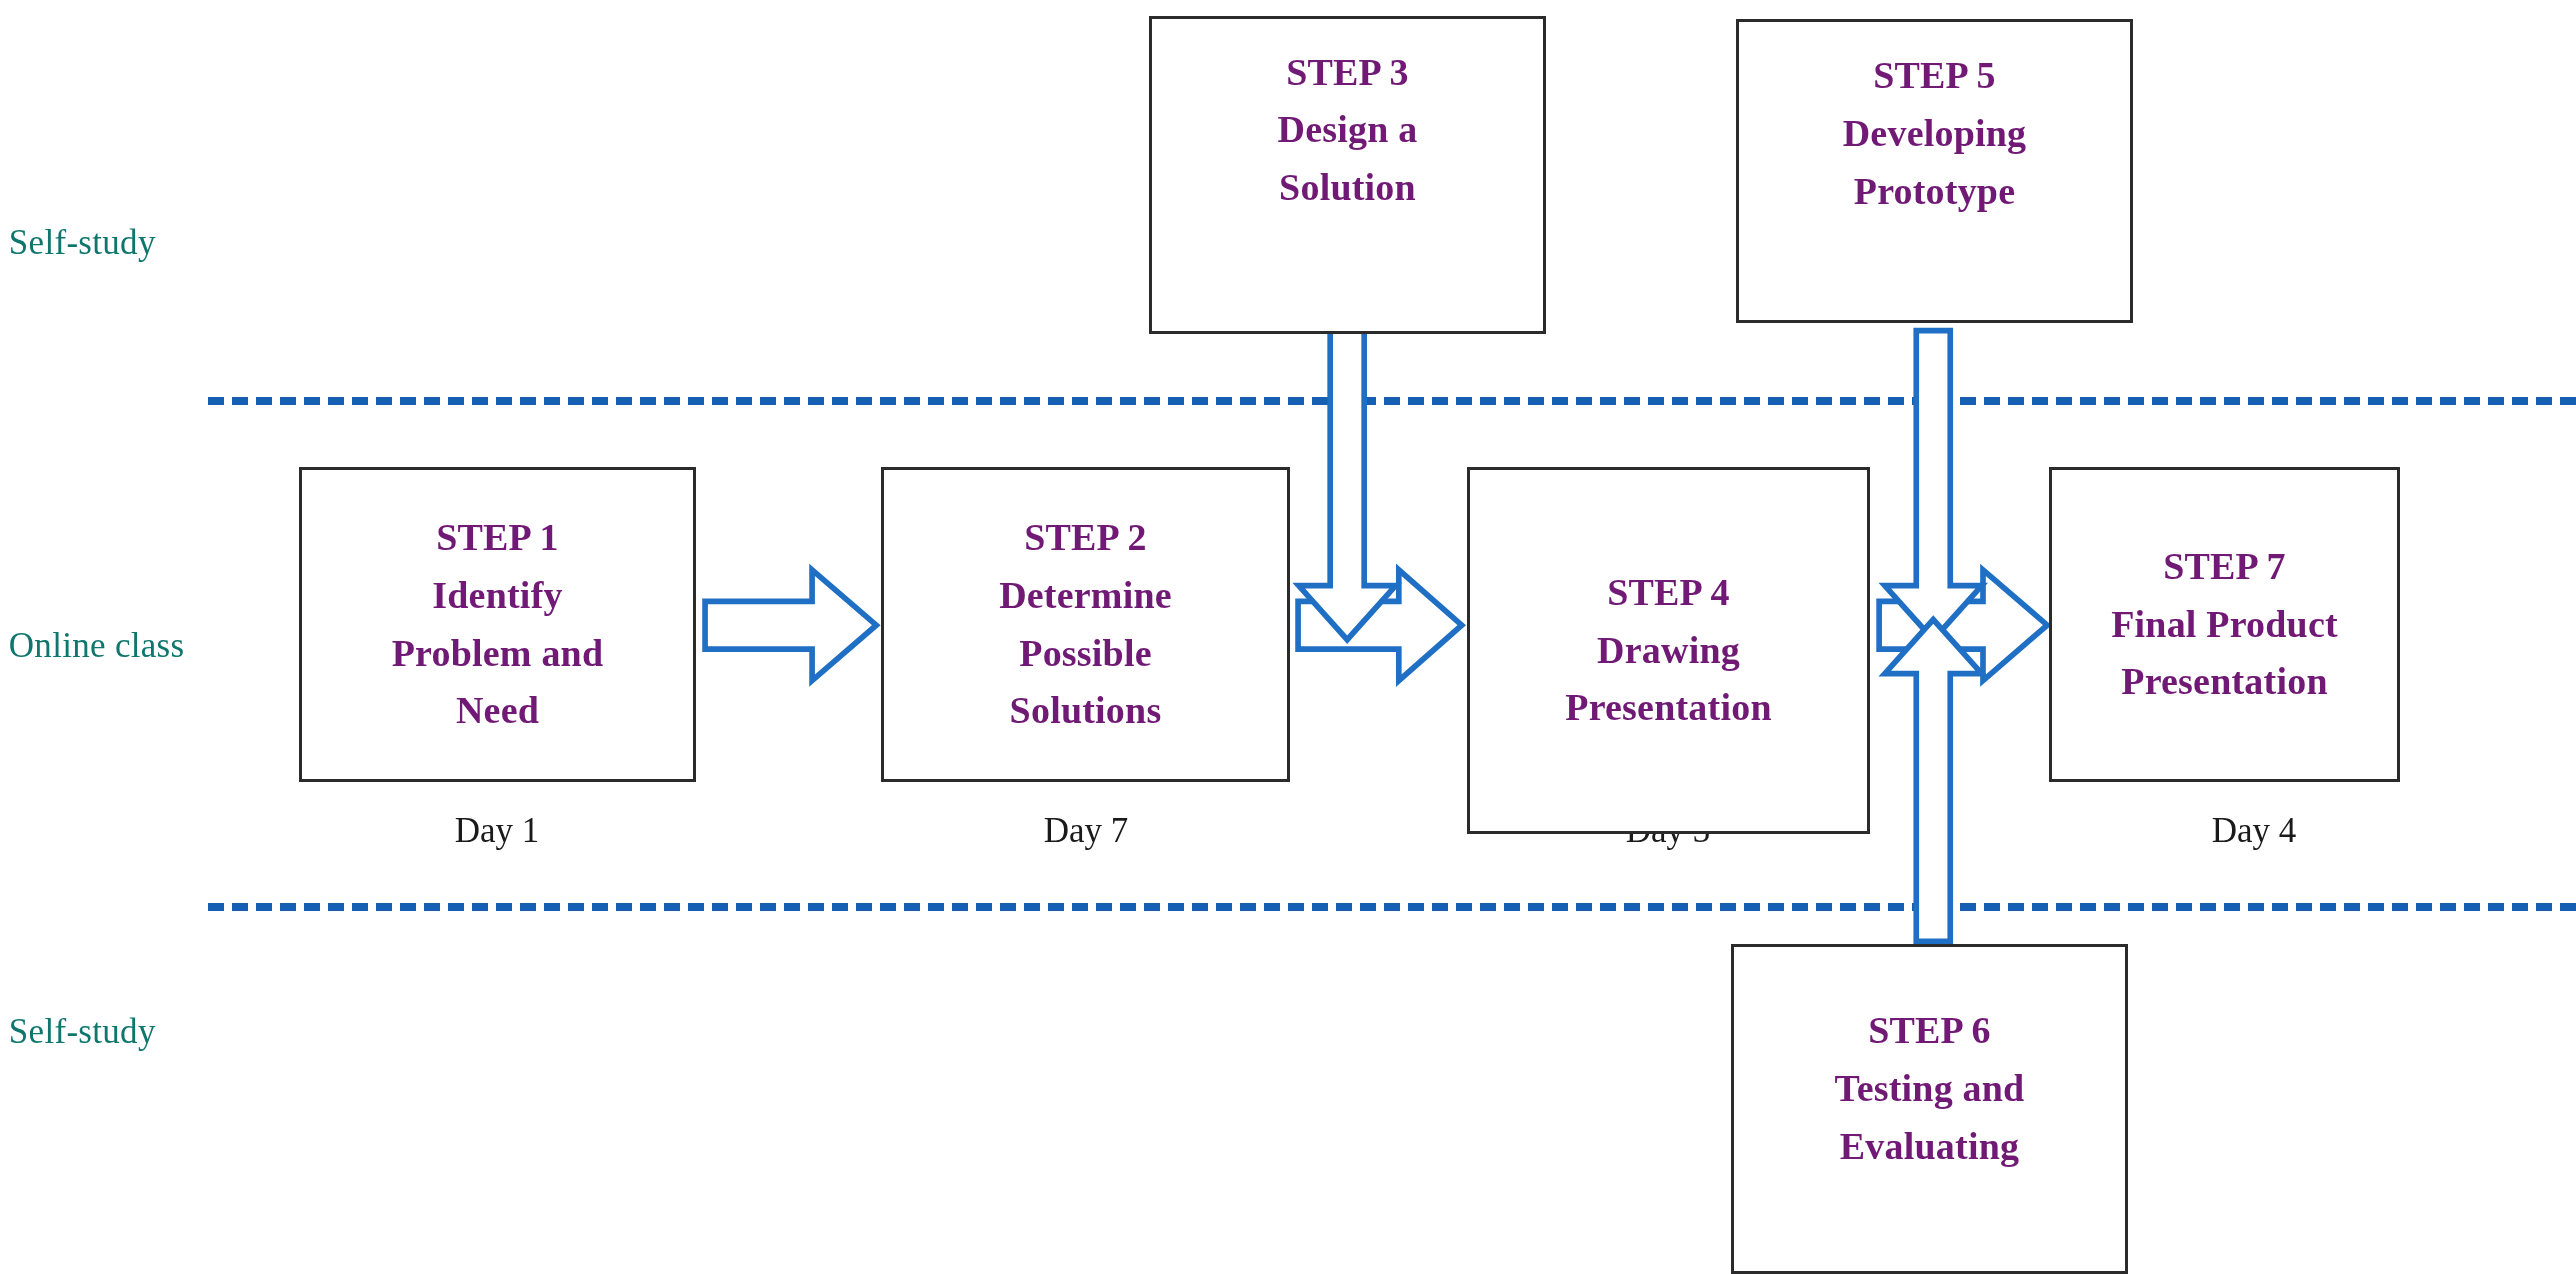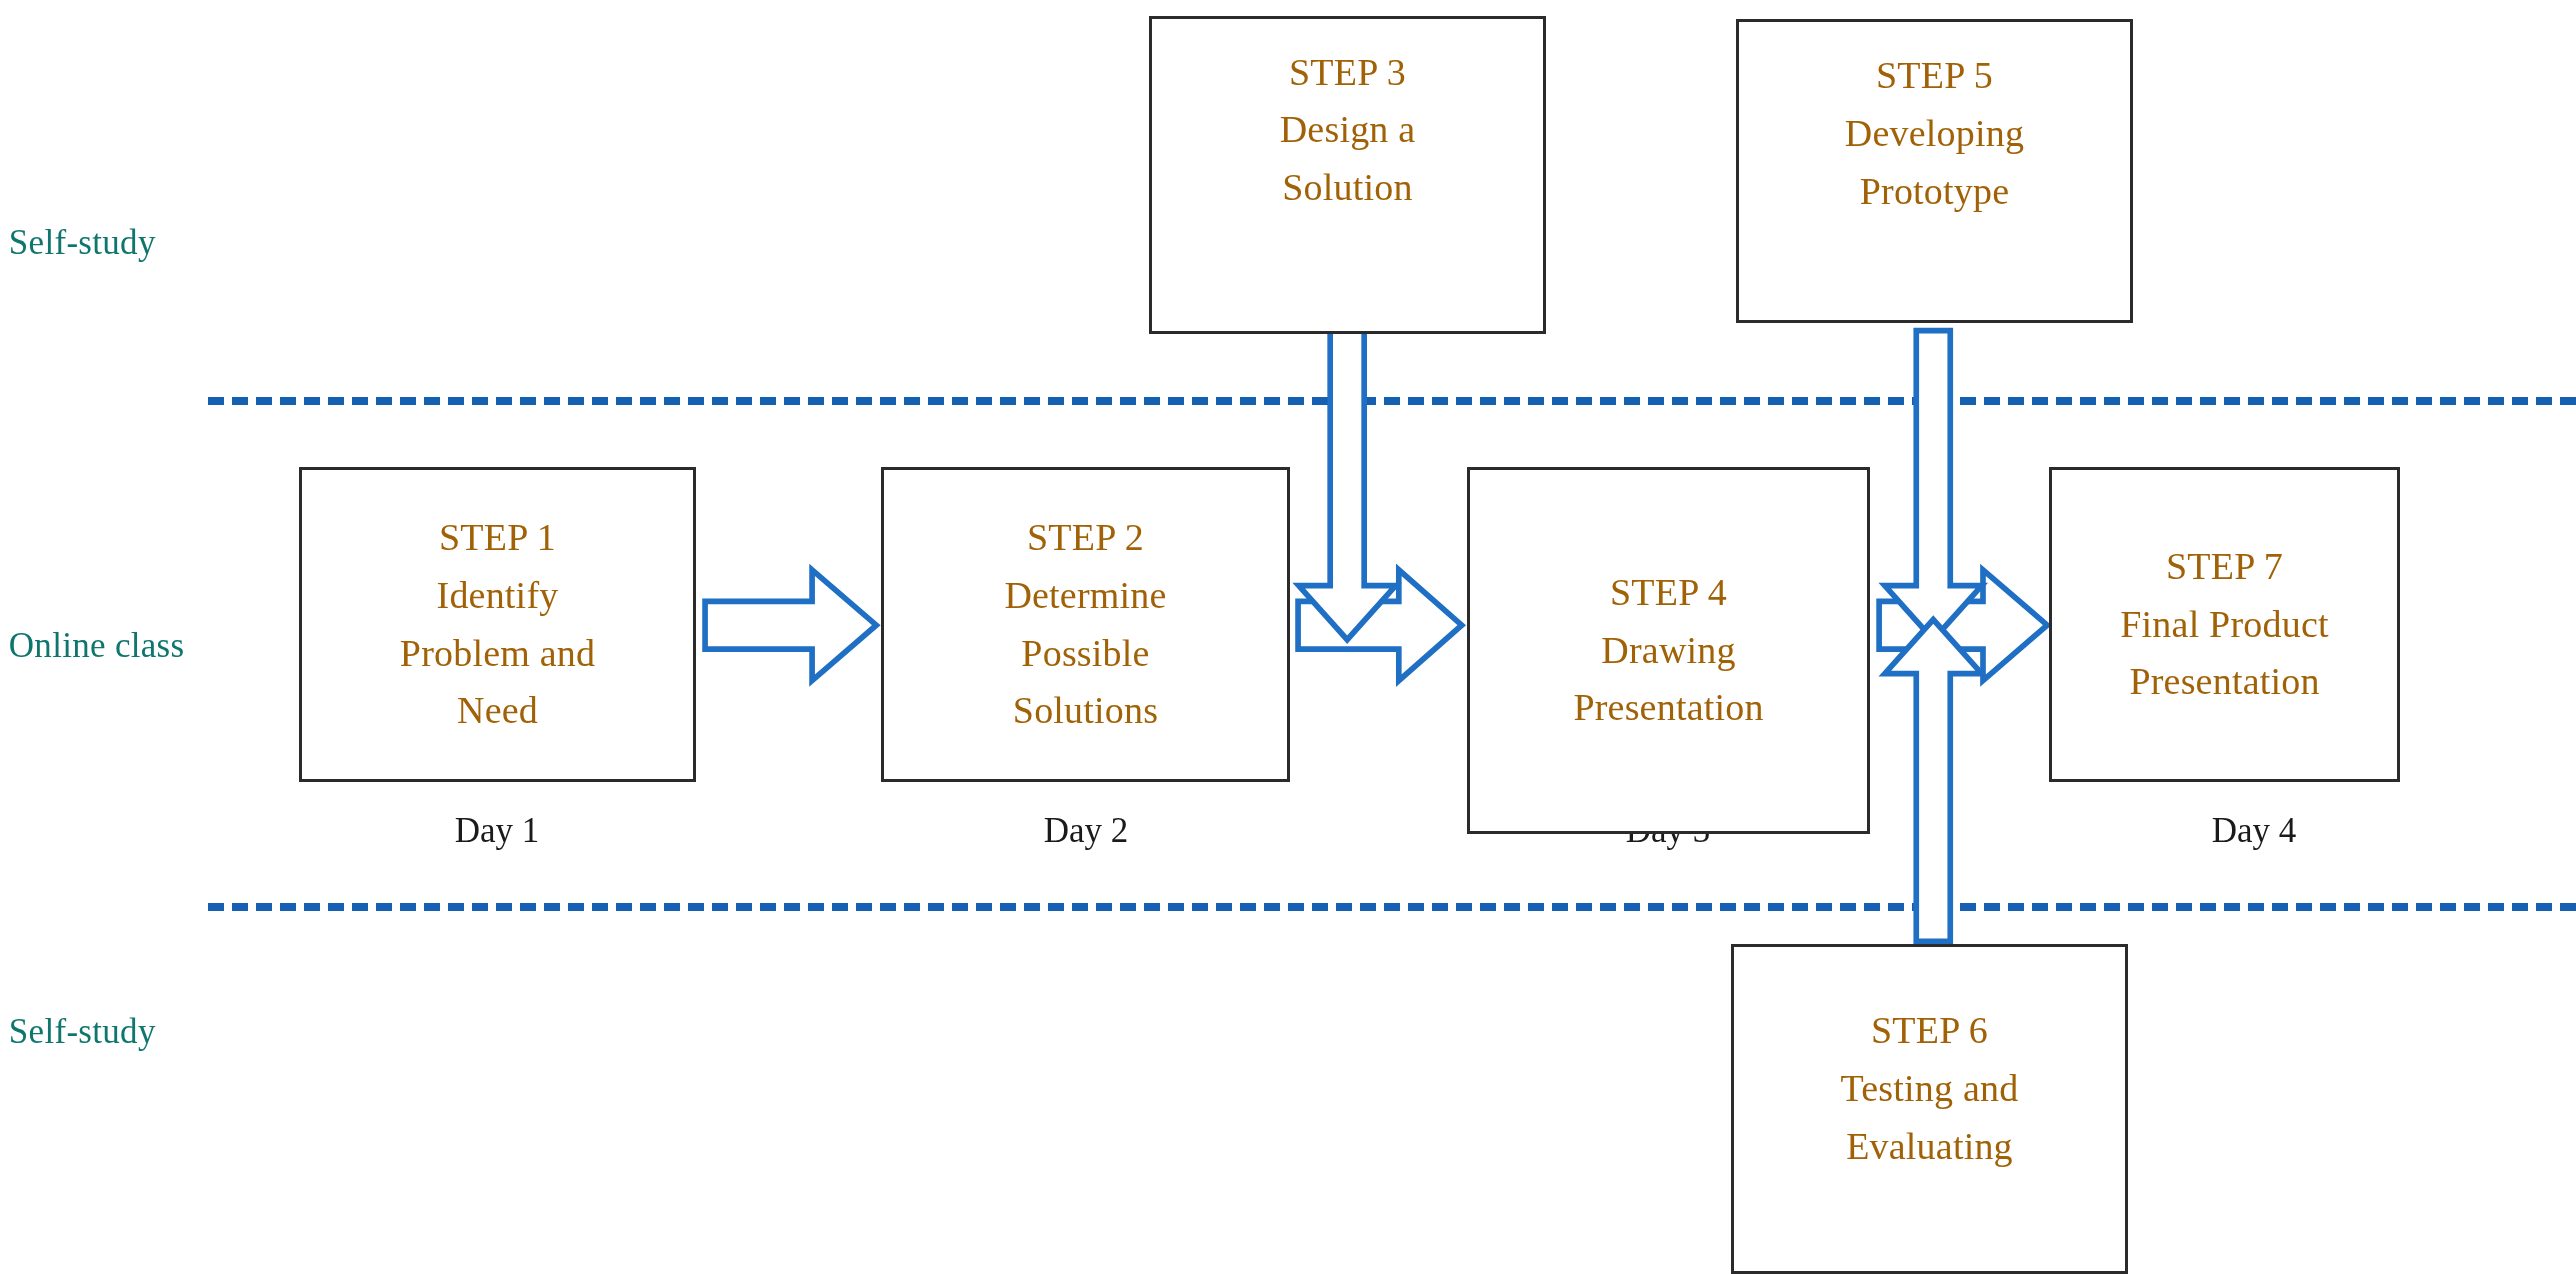--- a/index.html
+++ b/index.html
@@ -32,23 +32,23 @@
     border: 3.1px solid #2b2b2b;
     background: #ffffff;
     display: flex;
     flex-direction: column;
     align-items: center;
     justify-content: center;
     z-index: 5;
   }
   .step-box .line {
     font-family: "Liberation Serif", "DejaVu Serif", serif;
-    font-weight: normal;
+    font-weight: bold;
     font-size: 38px;
-    color: #a16207;
+    color: #701a75;
     line-height: 1.52;
     text-align: center;
     white-space: nowrap;
     letter-spacing: 0.2px;
   }
   .day-label {
     position: absolute;
     font-family: "Liberation Serif", "DejaVu Serif", serif;
     font-size: 35px;
     color: #1a1a1a;
@@ -142,18 +142,18 @@
     <div class="line">Evaluating</div>
   </div>
 
   <div class="step-box" style="left:2049px; top:467px; width:351px; height:315px;">
     <div class="line">STEP 7</div>
     <div class="line">Final Product</div>
     <div class="line">Presentation</div>
   </div>
 
   <div class="day-label" style="left:415px; top:811px; width:164px;">Day 1</div>
-  <div class="day-label" style="left:1004px; top:811px; width:164px;">Day 2</div>
+  <div class="day-label" style="left:1004px; top:811px; width:164px;">Day 7</div>
   <div class="day-label" style="left:1586px; top:811px; width:164px;">Day 3</div>
   <div class="day-label" style="left:2172px; top:811px; width:164px;">Day 4</div>
 
 </div>
 
 
 </body></html>

